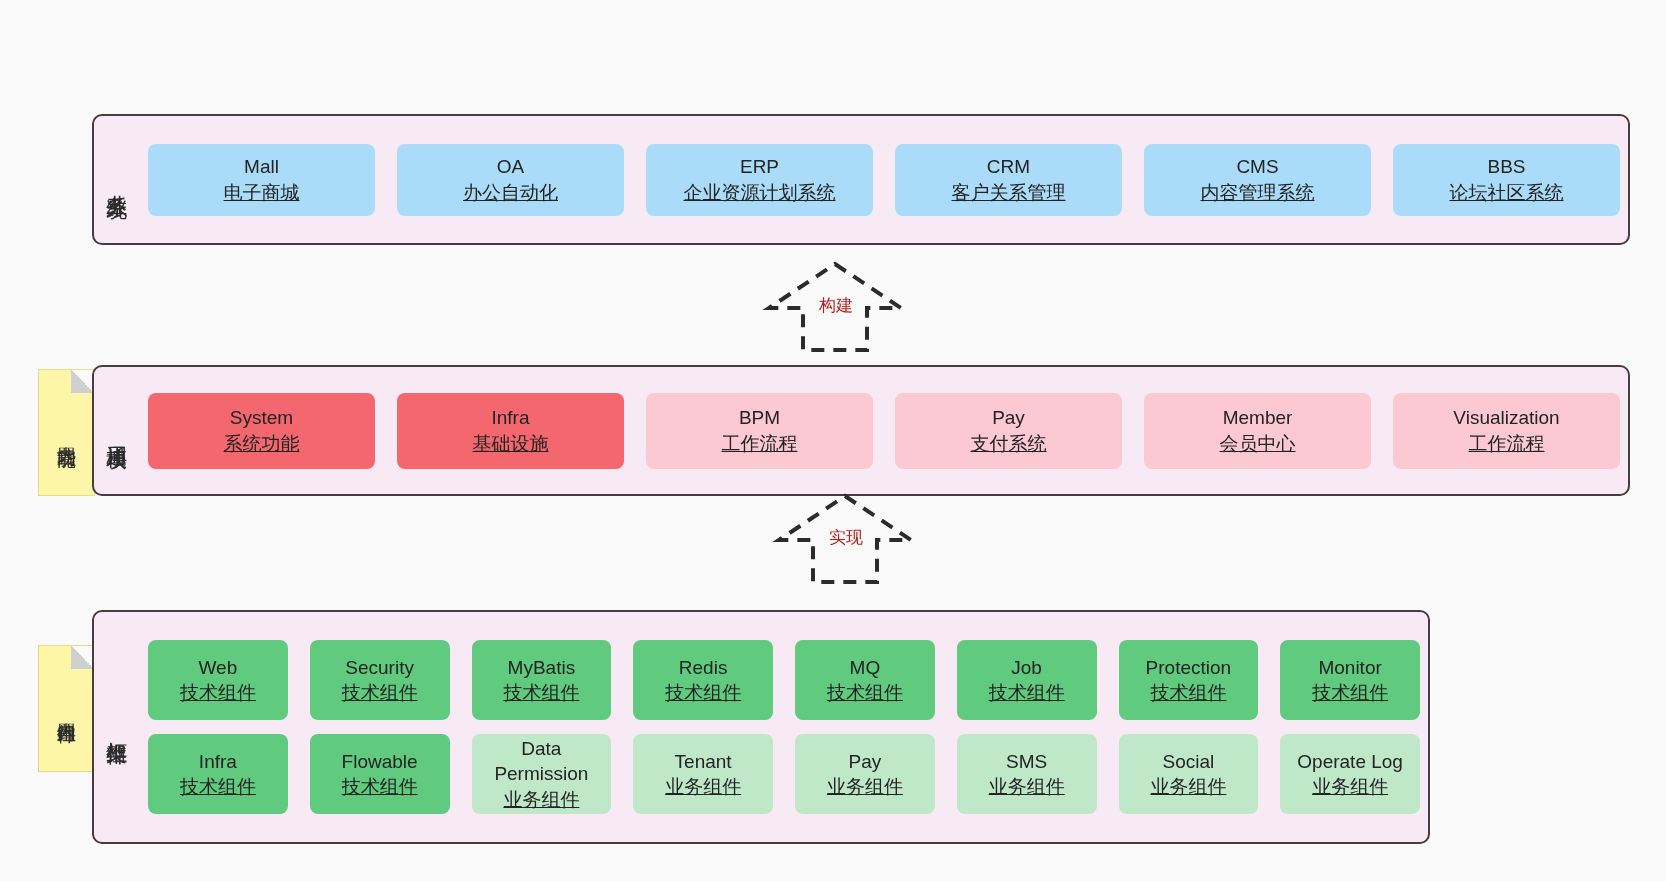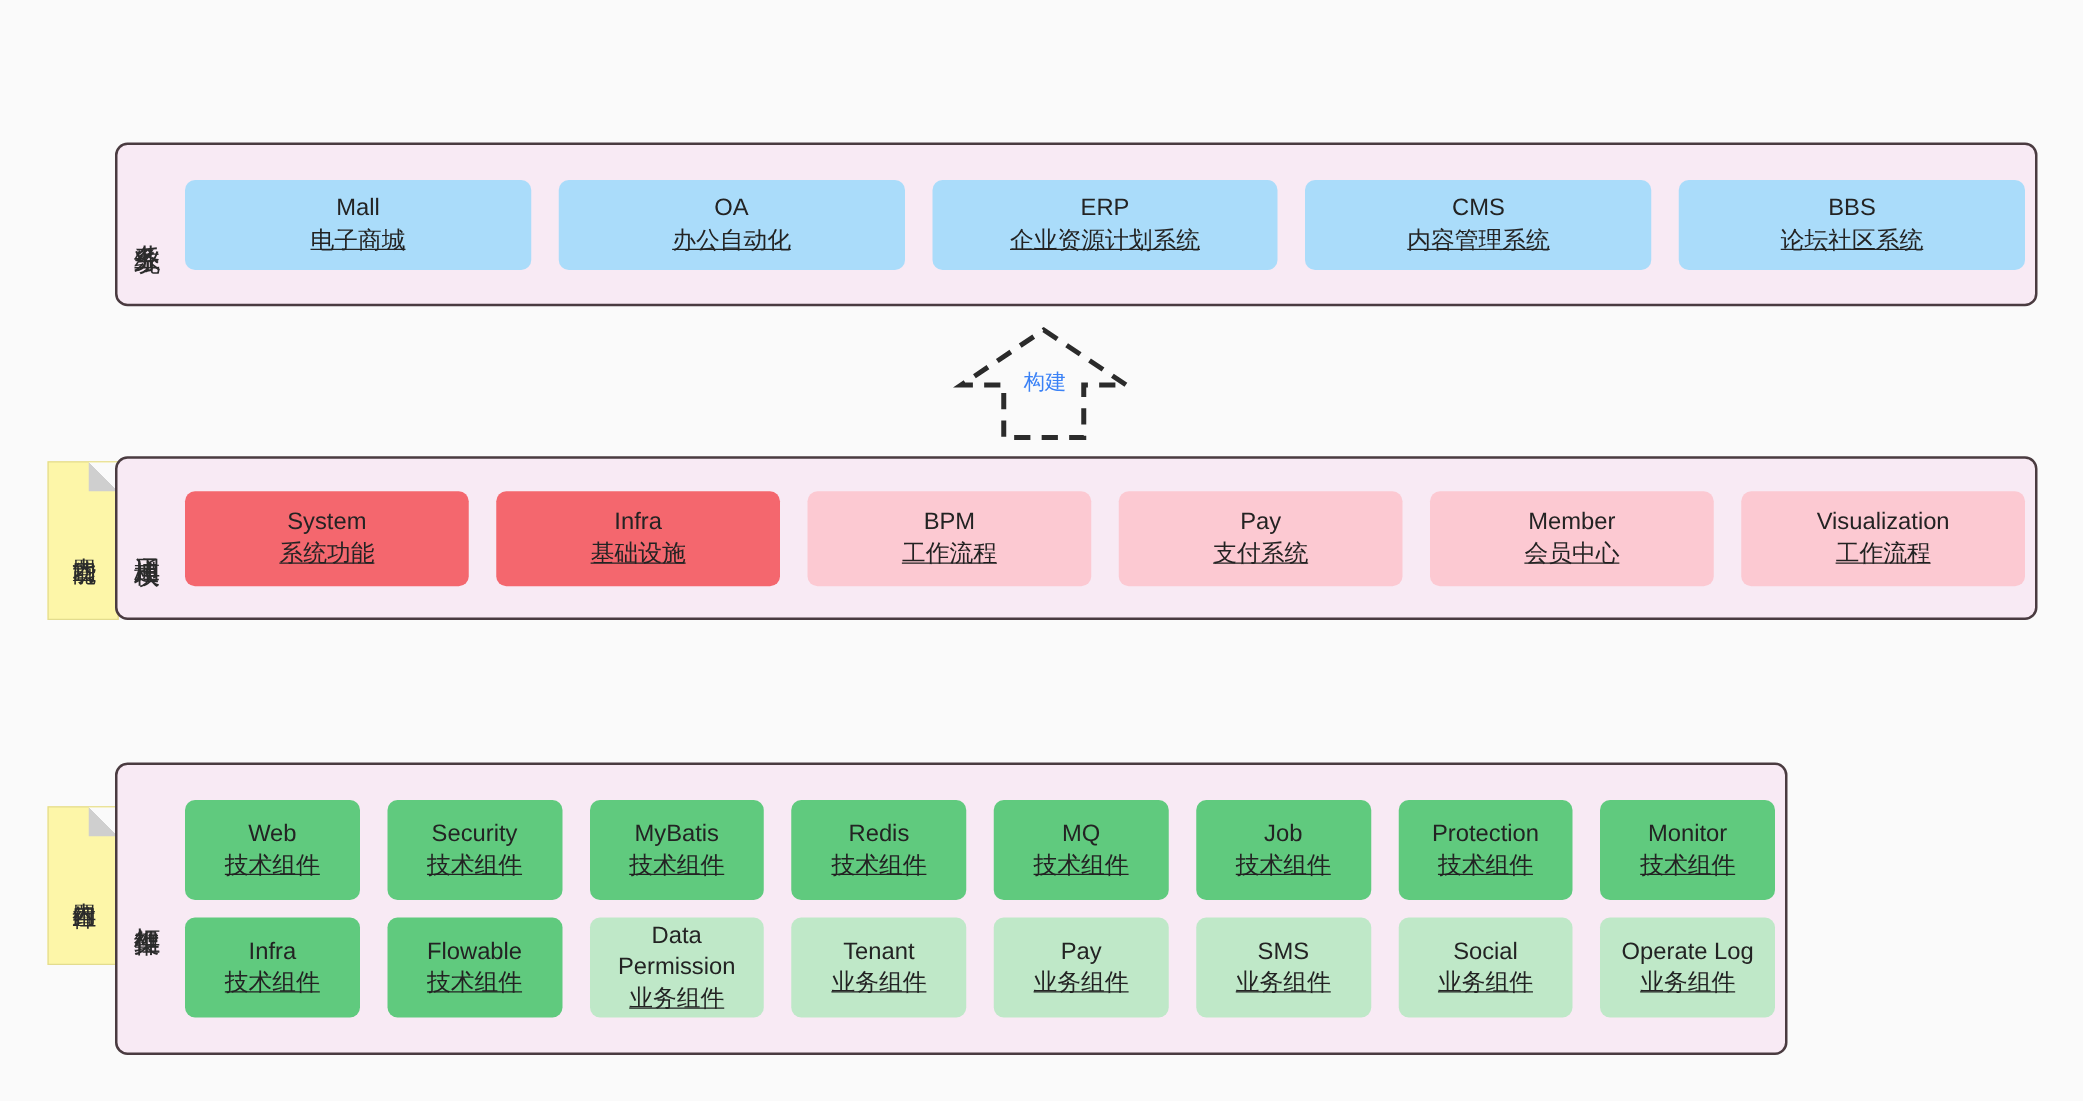--- a/index.html
+++ b/index.html
@@ -111,21 +111,21 @@
   #note-functions  { left: 38px; top: 369px; height: 127px; }
   #note-components { left: 38px; top: 645px; height: 127px; }
 
   
   .connector { position: absolute; }
   #conn-build { left: 755px; top: 258px; width: 160px; height: 96px; }
   #conn-impl  { left: 765px; top: 490px; width: 160px; height: 96px; }
   .conn-label {
     position: absolute;
     font-size: 17px;
-    color: #3b82f6;
+    color: #b91c1c;
     background: transparent;
     white-space: nowrap;
     user-select: none;
     font-family: Liberation Serif, serif;
   }
   #conn-build .conn-label { left: 64px; top: 36px; }
   #conn-impl  .conn-label { left: 64px; top: 36px; }
 </style>
 </head>
 <body>
@@ -142,20 +142,24 @@
         </div>
         <div class="card blue">
           <div>OA</div>
           <div class="sub">办公自动化</div>
         </div>
         <div class="card blue">
           <div>ERP</div>
           <div class="sub">企业资源计划系统</div>
         </div>
         <div class="card blue">
+          <div>CRM</div>
+          <div class="sub">客户关系管理</div>
+        </div>
+        <div class="card blue">
           <div>CMS</div>
           <div class="sub">内容管理系统</div>
         </div>
         <div class="card blue">
           <div>BBS</div>
           <div class="sub">论坛社区系统</div>
         </div>
       </div>
     </div>
   </div>
@@ -194,20 +198,26 @@
           <div class="sub">会员中心</div>
         </div>
         <div class="card pink">
           <div>Visualization</div>
           <div class="sub">工作流程</div>
         </div>
       </div>
     </div>
   </div>
 
+  <div class="connector" id="conn-impl">
+    <svg width="160" height="96" viewBox="0 0 160 96">
+      <path d="M80 6 L146 50 L112 50 L112 92 L48 92 L48 50 L14 50 Z" fill="none" stroke="#2b2b2b" stroke-width="4" stroke-dasharray="13 9" stroke-linejoin="miter"></path>
+    </svg>
+    <span class="conn-label">实现</span>
+  </div>
 
   <div class="note" id="note-components">内置组件</div>
 
   <div class="layer" id="layer-framework">
     <div class="layer-title">框架组件</div>
     <div class="layer-body">
 
       <div class="row">
         <div class="card green">
           <div>Web</div>

